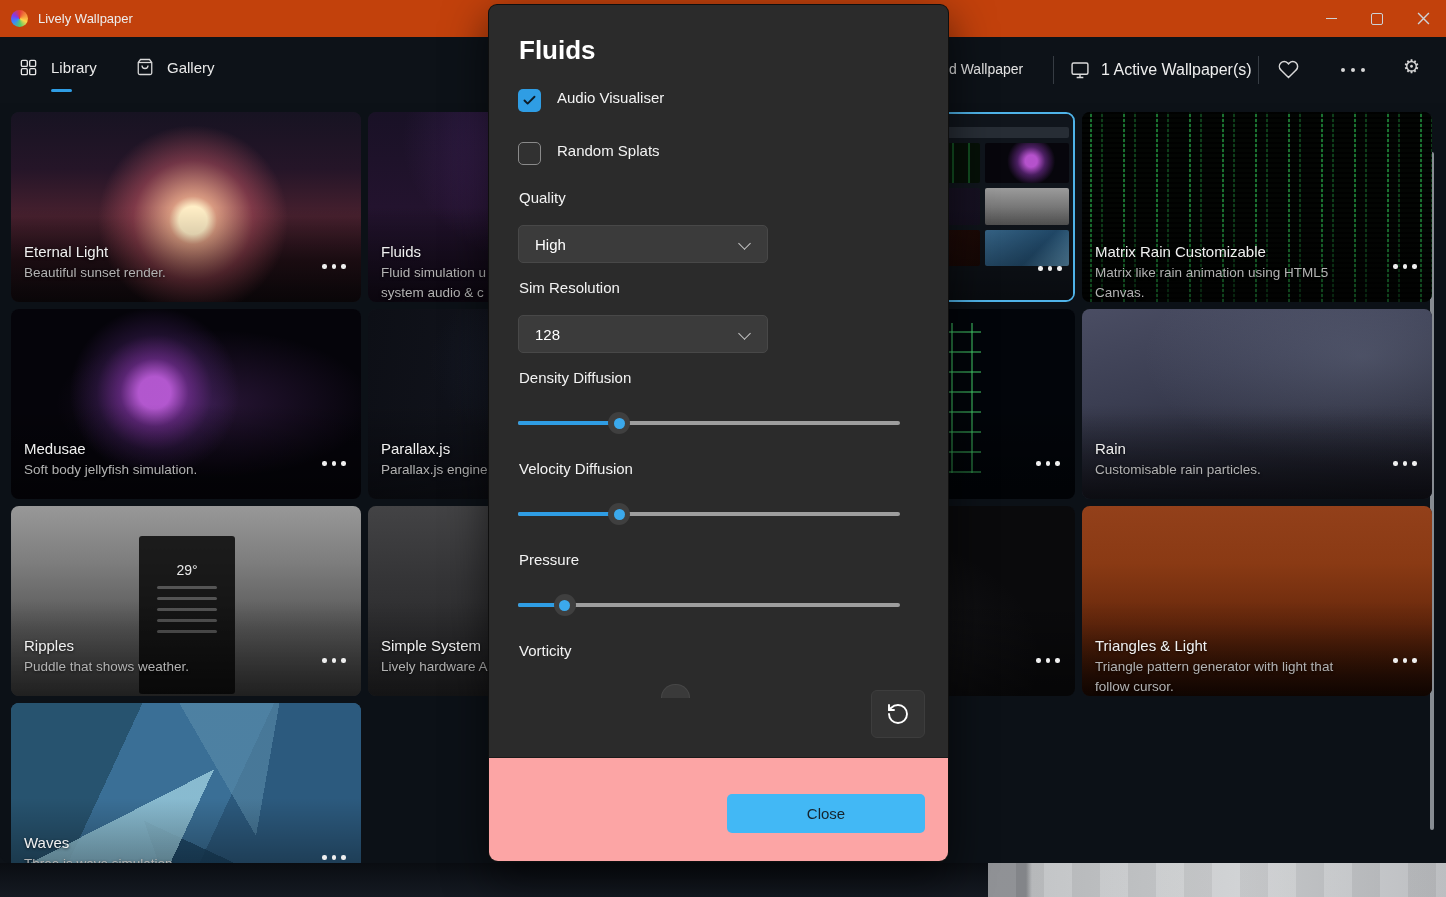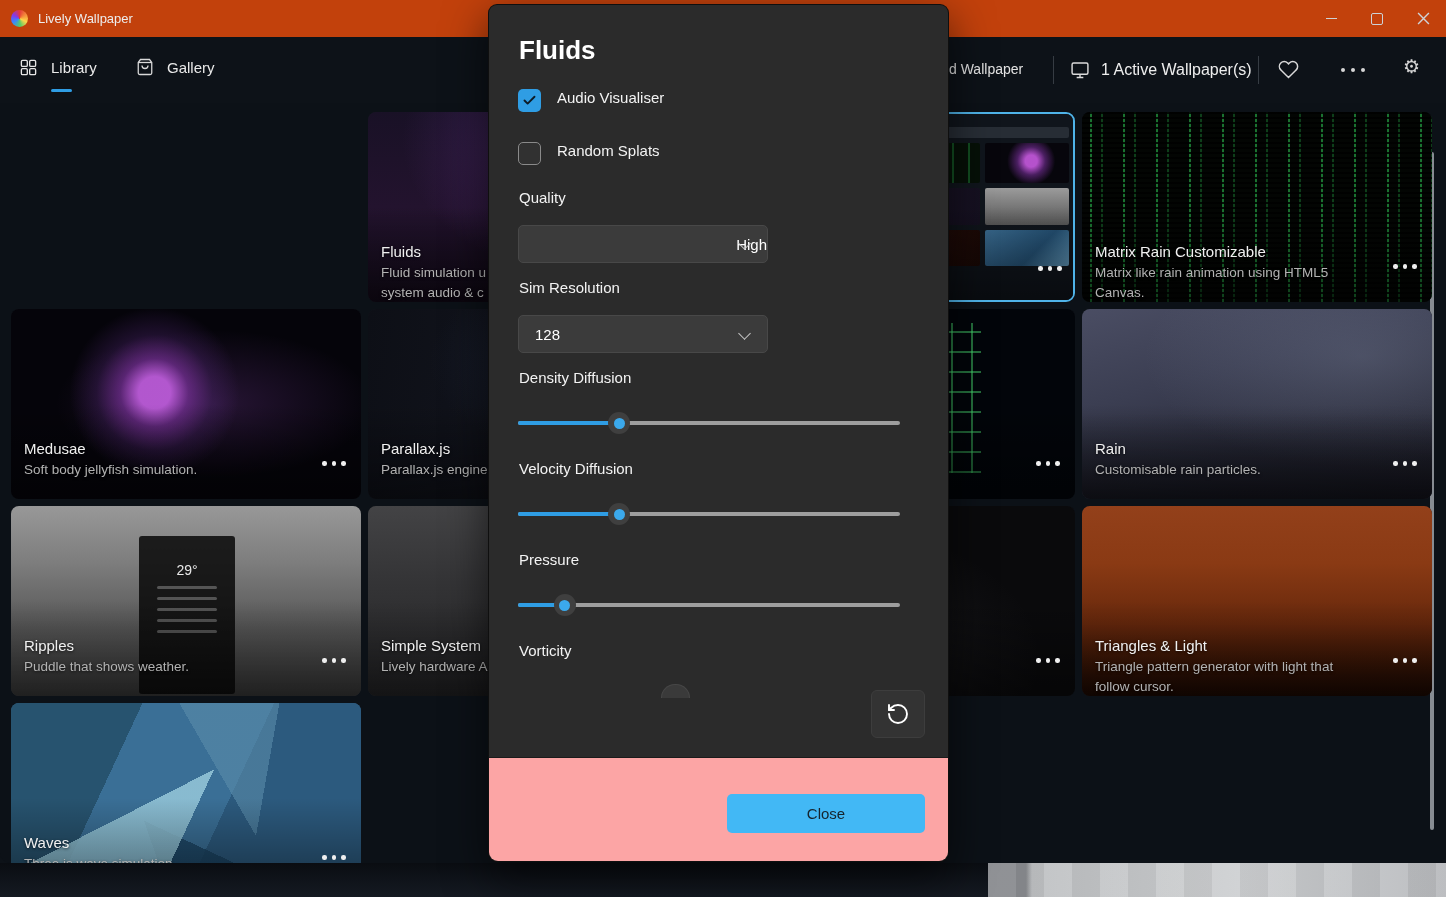--- a/index.html
+++ b/index.html
@@ -195,20 +195,33 @@
       <div class="morebtn" aria-label="more">
         <i></i>
           <i></i>
           <i></i>
       </div>
       <div class="gearbtn"><span>⚙</span></div>
     </div>
 
     <div class="content" id="grid">
       <div class="scrollbar"></div>
+    <div class="card art-sunset" style="left: 11px; top: 9px;">
+          <div class="art"></div>
+          <div class="shade"></div>
+          <div class="meta">
+            <div class="title">Eternal Light</div>
+            <div class="desc">Beautiful sunset render.</div>
+          </div>
+          <div class="dots">
+            <i></i>
+            <i></i>
+            <i></i>
+          </div>
+        </div>
         <div class="card art-fluid" style="left: 368px; top: 9px;">
           <div class="art"></div>
           <div class="shade"></div>
           <div class="meta">
             <div class="title">Fluids</div>
             <div class="desc">Fluid simulation u</div>
             <div class="desc">system audio &amp; c</div>
           </div>
           <div class="dots">
             <i></i>
@@ -387,21 +400,21 @@
               <path d="M20 6L9 17l-5-5"></path>
             </svg>
           </div>
           <span class="cblabel">Audio Visualiser</span>
         </div>
         <div class="cbrow" style="top: 137px;">
           <div class="cb unchecked"></div>
           <span class="cblabel">Random Splats</span>
         </div>
         <div class="dlabel" style="top: 184px;">Quality</div>
-        <div class="select" style="top: 220px; justify-content: flex-end;">
+        <div class="select" style="top: 220px;">
           <span>High</span>
           <i class="chev"></i>
         </div>
         <div class="dlabel" style="top: 274px;">Sim Resolution</div>
         <div class="select" style="top: 310px;">
           <span>128</span>
           <i class="chev"></i>
         </div>
         <div class="slabel" style="top: 364px;">Density Diffusion</div>
         <div class="slider" style="top: 406px; --pct: 26.5%;">

